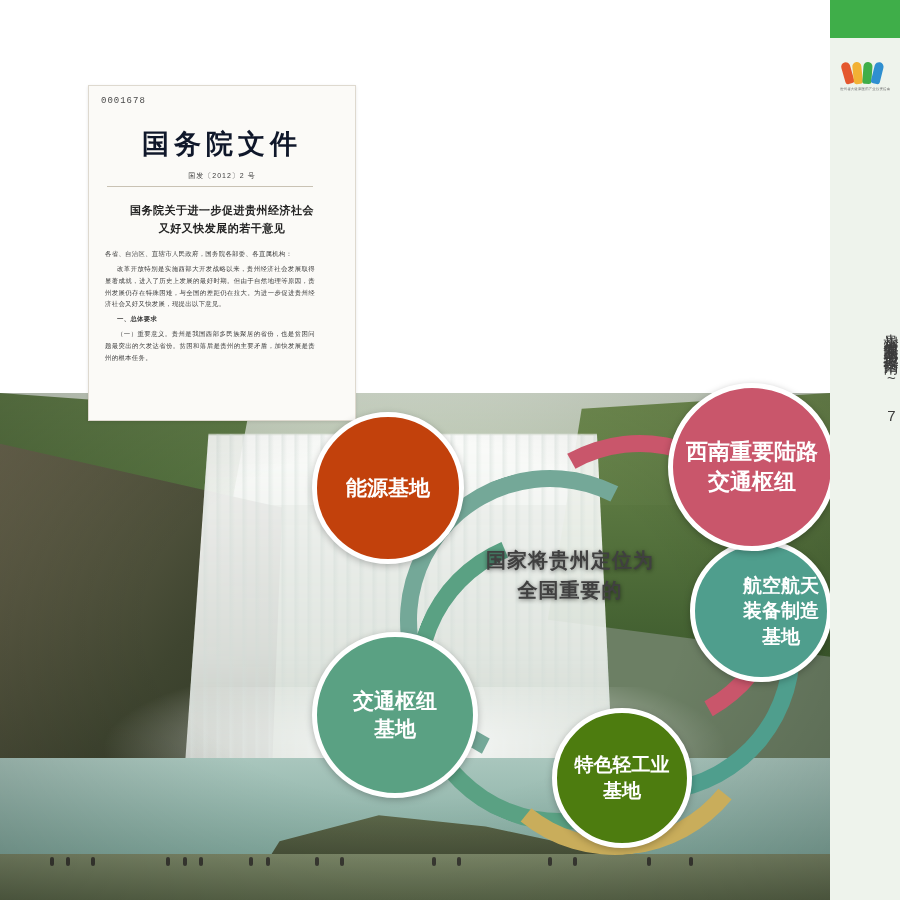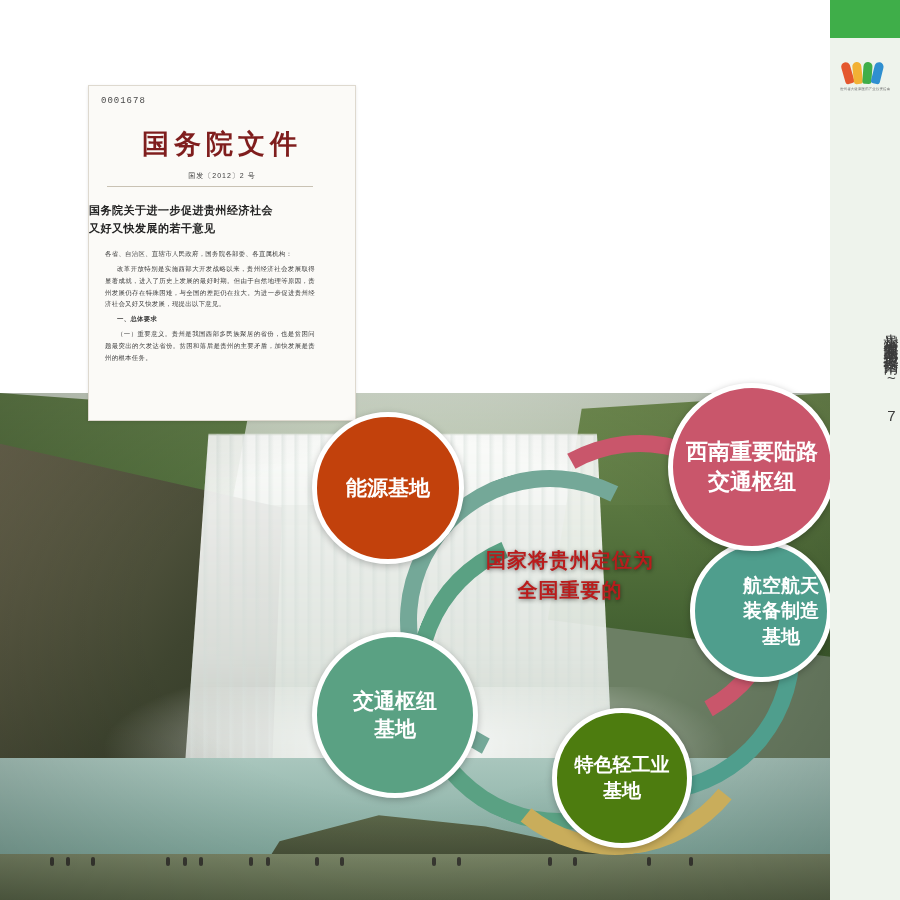--- a/index.html
+++ b/index.html
@@ -205,21 +205,21 @@
     letter-spacing: 1px;
     font-family: "Liberation Mono", monospace;
   }
   .doc .doc-title {
     position: absolute;
     left: 0; top: 40px;
     width: 100%;
     text-align: center;
     font-family: "Liberation Serif", serif;
     font-weight: bold;
-    color: #7f1d1d;
+    color: #0f172a;
     font-size: 27px;
     letter-spacing: 5px;
   }
   .doc .doc-sub {
     position: absolute;
     left: 0; top: 85px;
     width: 100%;
     text-align: center;
     font-size: 7px;
     color: #3a3a3a;
@@ -228,21 +228,21 @@
   .doc .doc-rule {
     position: absolute;
     left: 18px; top: 100px;
     width: 206px; height: 1px;
     background: #c9c2b4;
   }
   .doc .doc-h1 {
     position: absolute;
     left: 0; top: 116px;
     width: 100%;
-    text-align: left;
+    text-align: center;
     font-family: "Liberation Serif", serif;
     font-weight: bold;
     font-size: 11px;
     color: #222;
     line-height: 1.6;
     letter-spacing: .5px;
   }
   .doc .doc-body {
     position: absolute;
     left: 16px; top: 162px;
@@ -277,21 +277,21 @@
   .diagram {
     position: absolute;
     left: 300px; top: 380px;
     width: 600px; height: 470px;
   }
   .center-label {
     position: absolute;
     left: 150px; top: 165px;
     width: 240px;
     text-align: center;
-    color: #b91c1c;
+    color: #404040;
     font-weight: bold;
     font-size: 20px;
     line-height: 1.5;
     text-shadow: 0 1px 4px rgba(0,0,0,.55);
     letter-spacing: 1px;
   }
 
   .node {
     position: absolute;
     border-radius: 50%;

